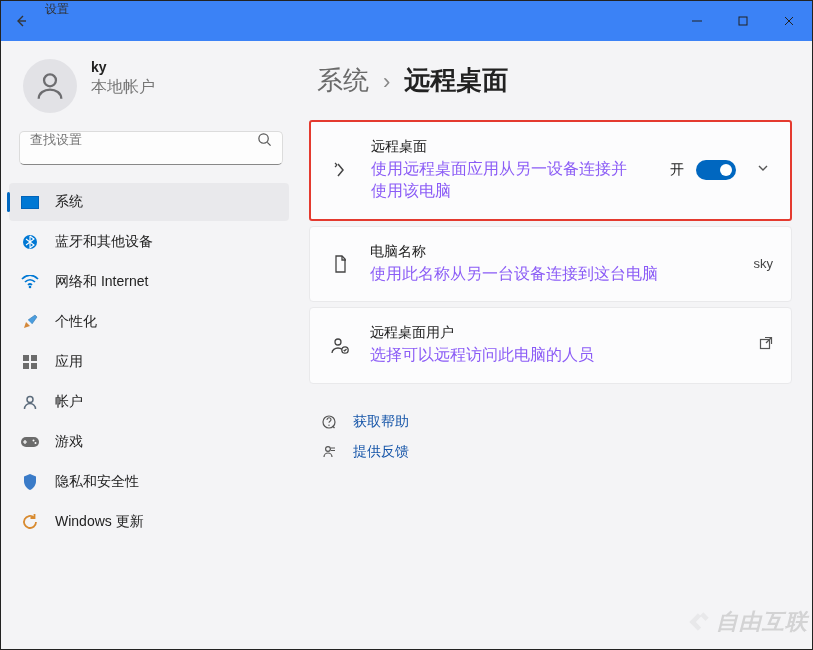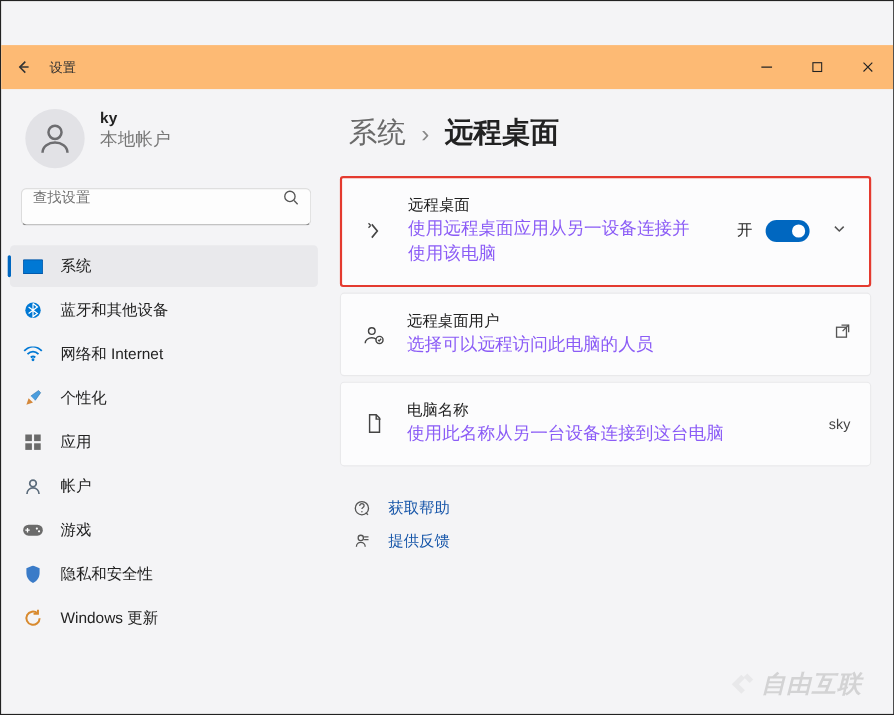--- a/index.html
+++ b/index.html
@@ -8,23 +8,21 @@
       background: #f4f4f6;
       width: 813px;
       height: 650px;
       overflow: hidden;
       position: relative;
       border: 1px solid #222;
     }
     .titlebar {
       height: 40px;
       display: flex;
-      align-items: center;
-      background: #fdba74;
-      margin-top: 40px;
+      background: #3b82f6;
     }
     .back-btn {
       width: 40px; height: 40px;
       display: flex; align-items: center; justify-content: center;
       cursor: pointer;
     }
     .title-text {
       font-size: 12px;
       color: #303030;
       margin-left: 4px;
@@ -170,21 +168,21 @@
     .open-icon { color:#555; }
     .links { padding: 18px 10px; }
     .link-row {
       display: flex; align-items: center; gap: 14px;
       padding: 6px 0; font-size: 14px; text-align: center;
     }
     .link-icon { width: 20px; color:#555; display:flex; justify-content:center;}
     .link-text { color: #1756a9; cursor: pointer; }
     .watermark {
       position: absolute;
-      right: 28px; bottom: 12px;
+      right: 4px; bottom: 12px;
       font-size: 22px; font-weight: 800;
       font-style: italic;
       color: rgba(150,150,150,.35);
       letter-spacing: 1px;
       pointer-events: none;
       display:flex; align-items:center; gap:4px;
     }
     .watermark svg { opacity:.35; }
   </style>
 </head>
@@ -359,54 +357,54 @@
           <svg width="14" height="14" viewBox="0 0 14 14">
               <path d="M3 5l4 4 4-4" fill="none" stroke="#555" stroke-width="1.4"></path>
             </svg>
         </div>
       </div>
     </div>
 
     <div class="card">
       <div class="card-row">
         <div class="card-icon">
+          <svg width="20" height="20" viewBox="0 0 20 20">
+              <path d="M6 2h6l3 3v13H6z" fill="none" stroke="#444" stroke-width="1.3"></path>
+              <path d="M12 2v4h4" fill="none" stroke="#444" stroke-width="1.3"></path>
+            </svg>
+        </div>
+        <div class="card-text">
+          <div class="card-title">电脑名称</div>
+          <div class="card-sub" style="max-width:none">使用此名称从另一台设备连接到这台电脑</div>
+        </div>
+        <div class="card-value">sky</div>
+      </div>
+    </div>
+
+    <div class="card">
+      <div class="card-row">
+        <div class="card-icon">
           <svg width="22" height="22" viewBox="0 0 22 22">
               <circle cx="9" cy="8" r="3" fill="none" stroke="#444" stroke-width="1.3"></circle>
               <path d="M3 19c0-3 3-5 6-5s6 2 6 5" fill="none" stroke="#444" stroke-width="1.3"></path>
               <circle cx="16" cy="16" r="3.2" fill="#fff" stroke="#444" stroke-width="1.3"></circle>
               <path d="M14.7 16l1 1 1.8-2" fill="none" stroke="#444" stroke-width="1.2"></path>
             </svg>
         </div>
         <div class="card-text">
           <div class="card-title">远程桌面用户</div>
           <div class="card-sub" style="max-width:none">选择可以远程访问此电脑的人员</div>
         </div>
         <div class="open-icon">
           <svg width="14" height="14" viewBox="0 0 14 14">
               <rect x="1.5" y="3.5" width="9" height="9" fill="none" stroke="#555" stroke-width="1.2"></rect>
               <path d="M6 1.5h6.5V8" fill="none" stroke="#555" stroke-width="1.2"></path>
               <path d="M12.5 1.5L7 7" stroke="#555" stroke-width="1.2"></path>
             </svg>
         </div>
-      </div>
-    </div>
-
-    <div class="card">
-      <div class="card-row">
-        <div class="card-icon">
-          <svg width="20" height="20" viewBox="0 0 20 20">
-              <path d="M6 2h6l3 3v13H6z" fill="none" stroke="#444" stroke-width="1.3"></path>
-              <path d="M12 2v4h4" fill="none" stroke="#444" stroke-width="1.3"></path>
-            </svg>
-        </div>
-        <div class="card-text">
-          <div class="card-title">电脑名称</div>
-          <div class="card-sub" style="max-width:none">使用此名称从另一台设备连接到这台电脑</div>
-        </div>
-        <div class="card-value">sky</div>
       </div>
     </div>
 
     <div class="links">
       <div class="link-row">
         <span class="link-icon">
           <svg width="16" height="16" viewBox="0 0 16 16">
               <circle cx="8" cy="8" r="6" fill="none" stroke="#555" stroke-width="1.2"></circle>
               <path d="M6 6c0-1.4 1-2.2 2-2.2s2 .8 2 2c0 1.6-2 1.4-2 3" fill="none" stroke="#555" stroke-width="1.1"></path>
               <circle cx="8" cy="11.3" r=".7" fill="#555"></circle>

